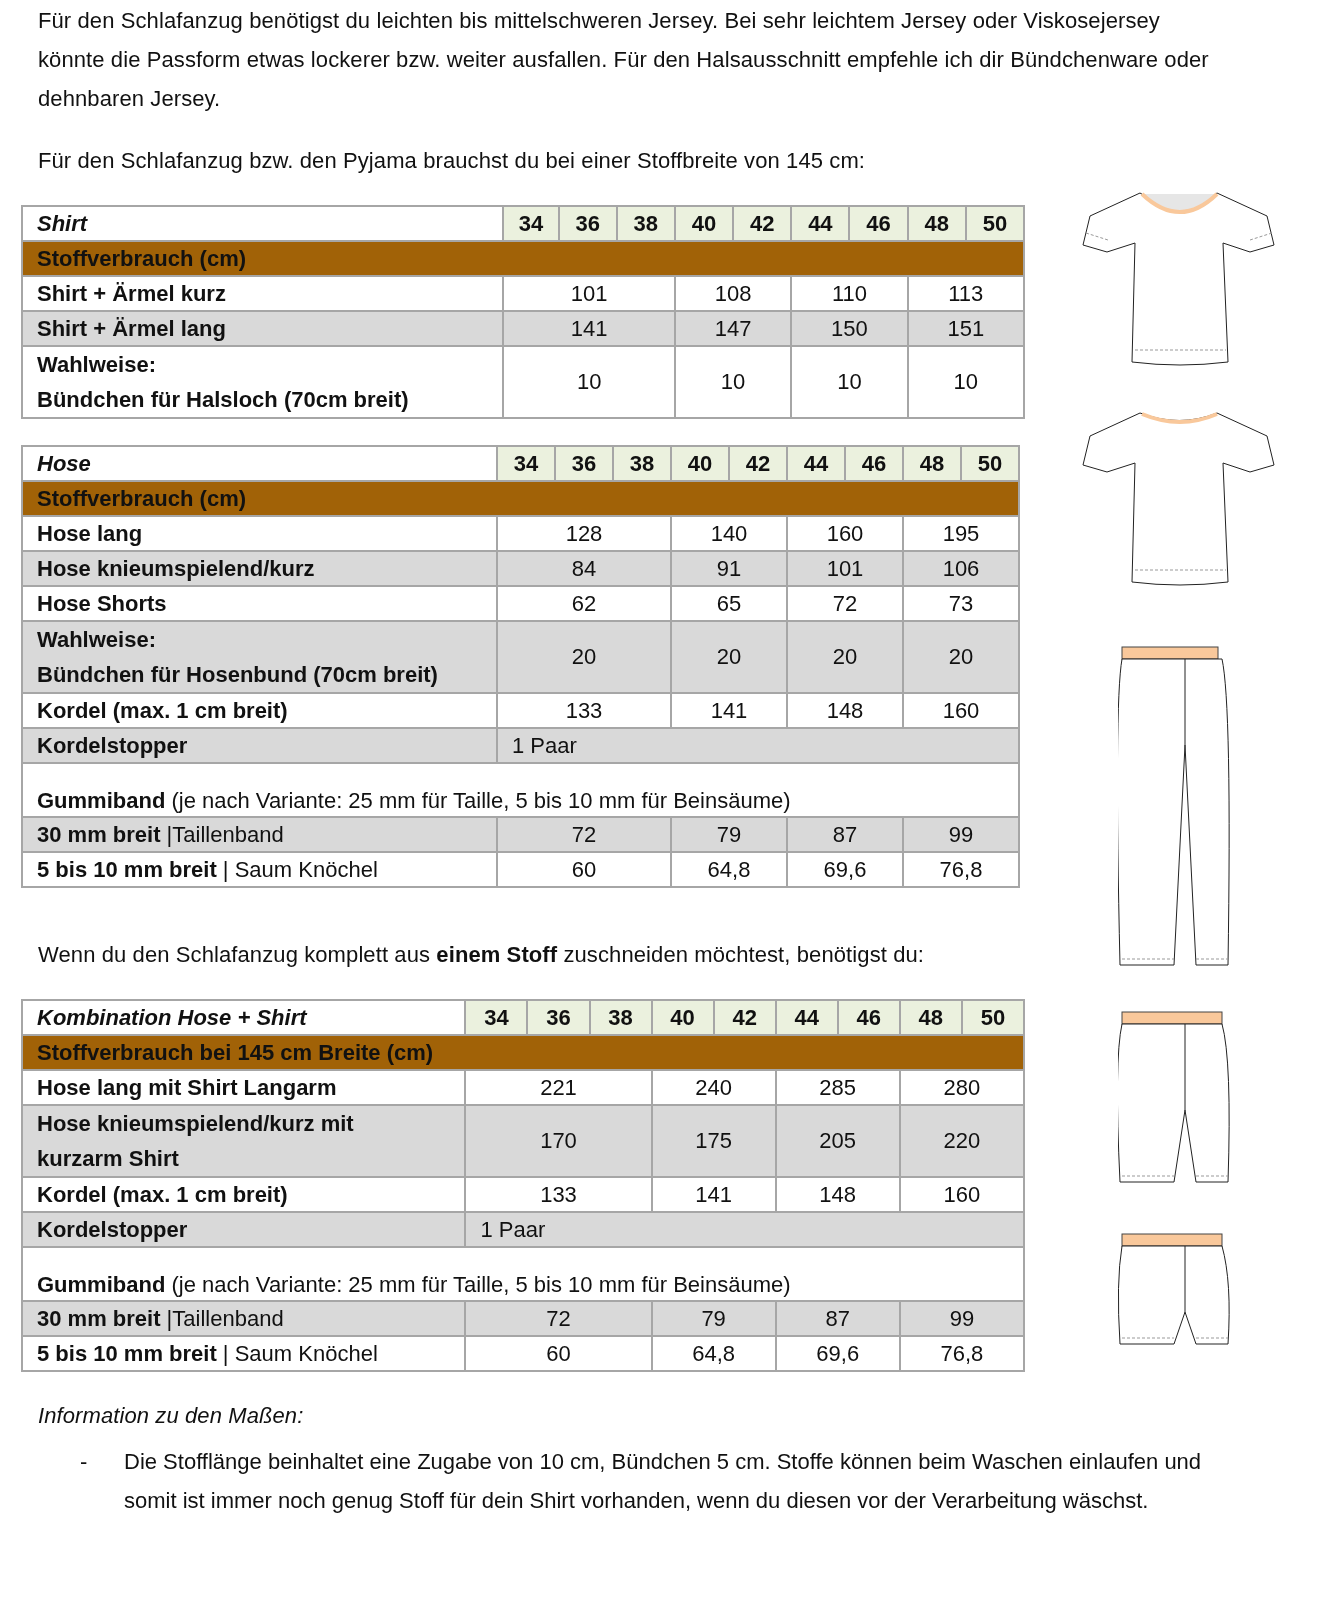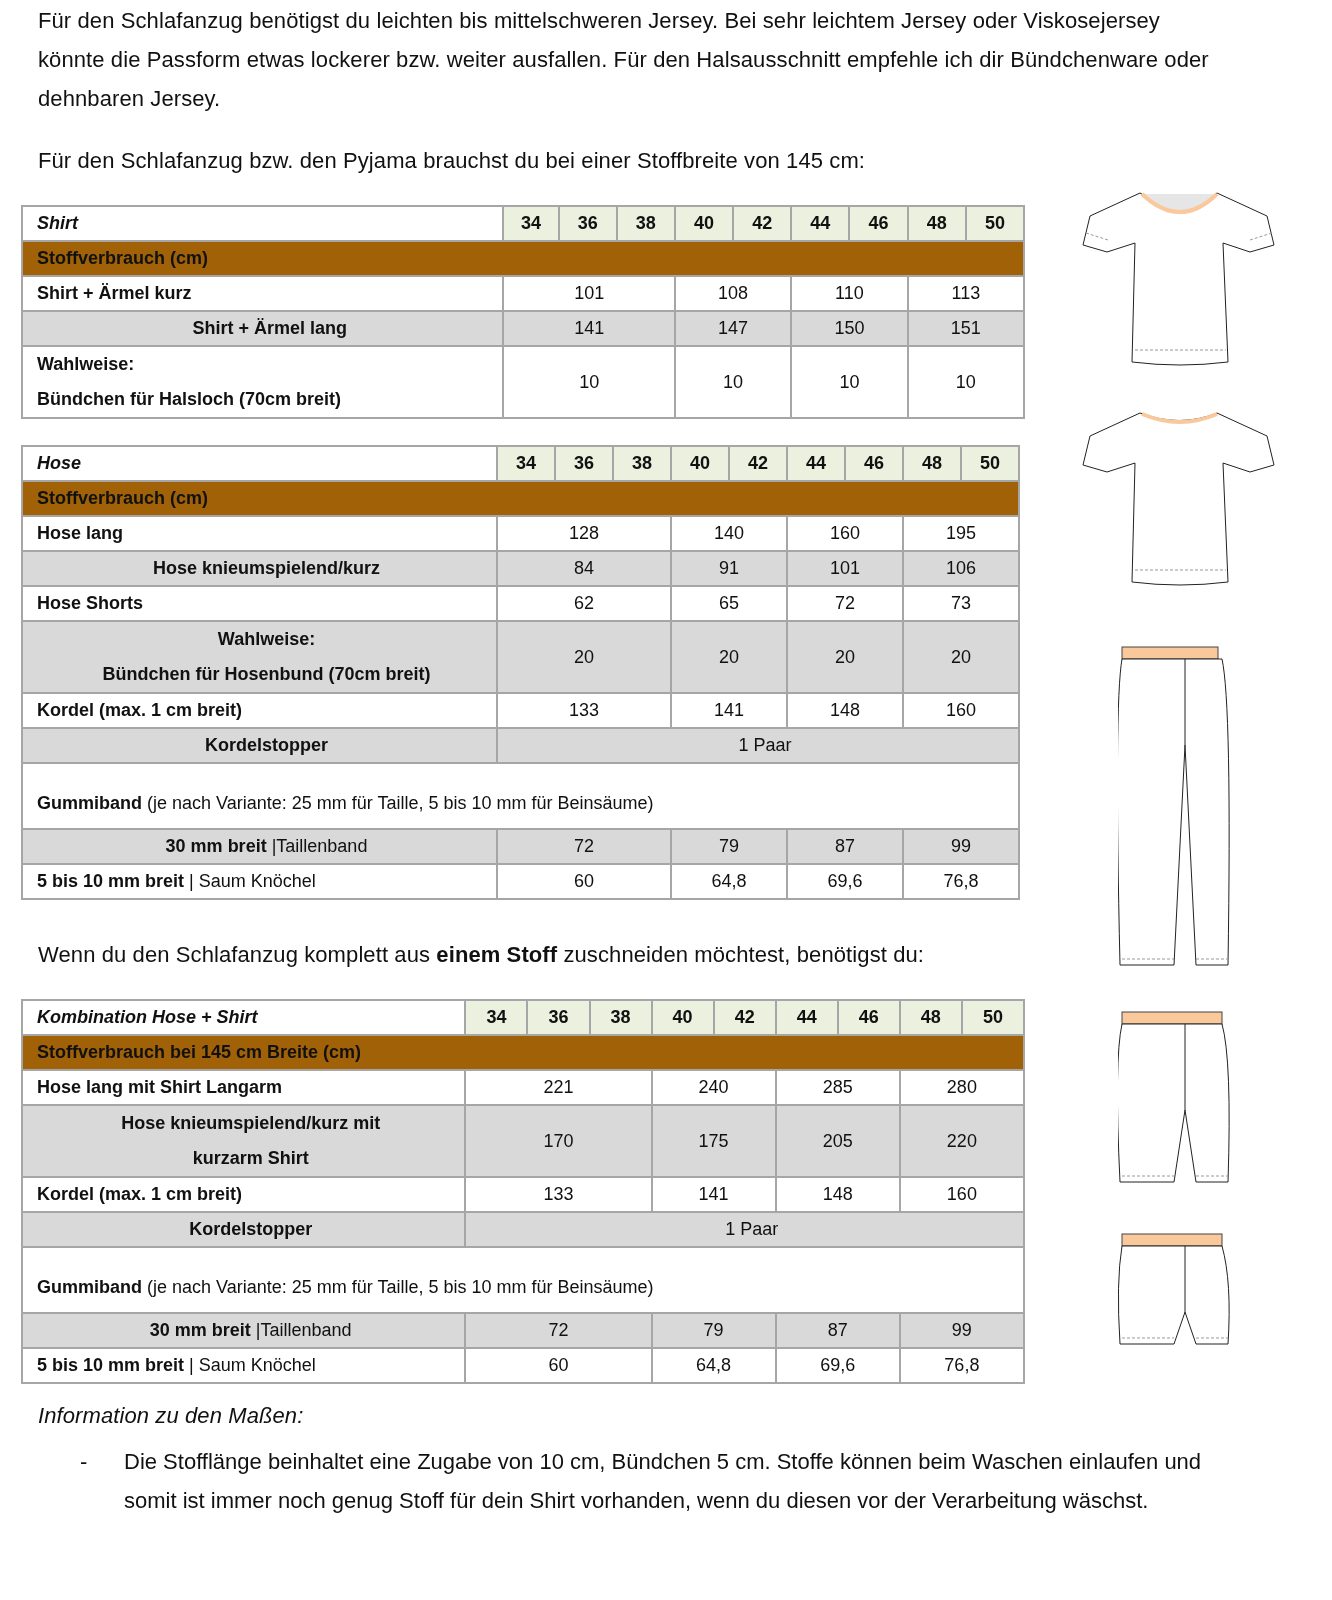--- a/index.html
+++ b/index.html
@@ -9,31 +9,31 @@
     color: #111; font-size: 22px;
   }
   .para { position: absolute; left: 22px; line-height: 39px; font-size: 22px; letter-spacing: 0.1px; margin-left: 16px; }
   .intro { top: 1px; width: 1180px; }
   .lead { top: 141px; }
   .lead2 { top: 935px; }
   .info-title { top: 1396px; font-style: italic; }
   .bullet { position: absolute; left: 64px; top: 1442px; }
   .bullet-text { position: absolute; left: 116px; top: 1442px; width: 1120px; line-height: 39px; margin-left: 8px; }
 
-  table.t { position: absolute; left: 21px; border-collapse: collapse; font-size: 18px; table-layout: fixed; }
+  table.t { position: absolute; left: 21px; border-collapse: collapse; font-size: 22px; table-layout: fixed; }
   table.t td { border: 2px solid #a6a6a6; padding: 0 0 0 14px; height: 33px; white-space: nowrap; }
   table.t td.num { text-align: center; padding: 0; }
   table.t td.sz { background: #ebf1de; font-weight: bold; text-align: center; padding: 0; }
   table.t td.hdr { font-weight: bold; font-style: italic; background: #fff; }
   table.t tr.sec td { background: #a16207; font-weight: bold; }
   table.t tr.w td { background: #ffffff; }
-  table.t tr.g td { background: #d9d9d9; text-align: center; }
+  table.t tr.g td { background: #d9d9d9; }
   table.t td.lbl { font-weight: bold; }
   table.t td.lbl2 { line-height: 35px; }
-  table.t tr.gum td { height: 50px; vertical-align: bottom; padding-bottom: 14px; }
+  table.t tr.gum td { height: 50px; vertical-align: bottom; padding-bottom: 2px; }
 
   #t1 { top: 205px; width: 1004px; }
   #t2 { top: 445px; width: 796px; }
   #t3 { top: 999px; width: 1004px; }
 
   .fig { position: absolute; }
 </style>
 </head>
 <body>
 

